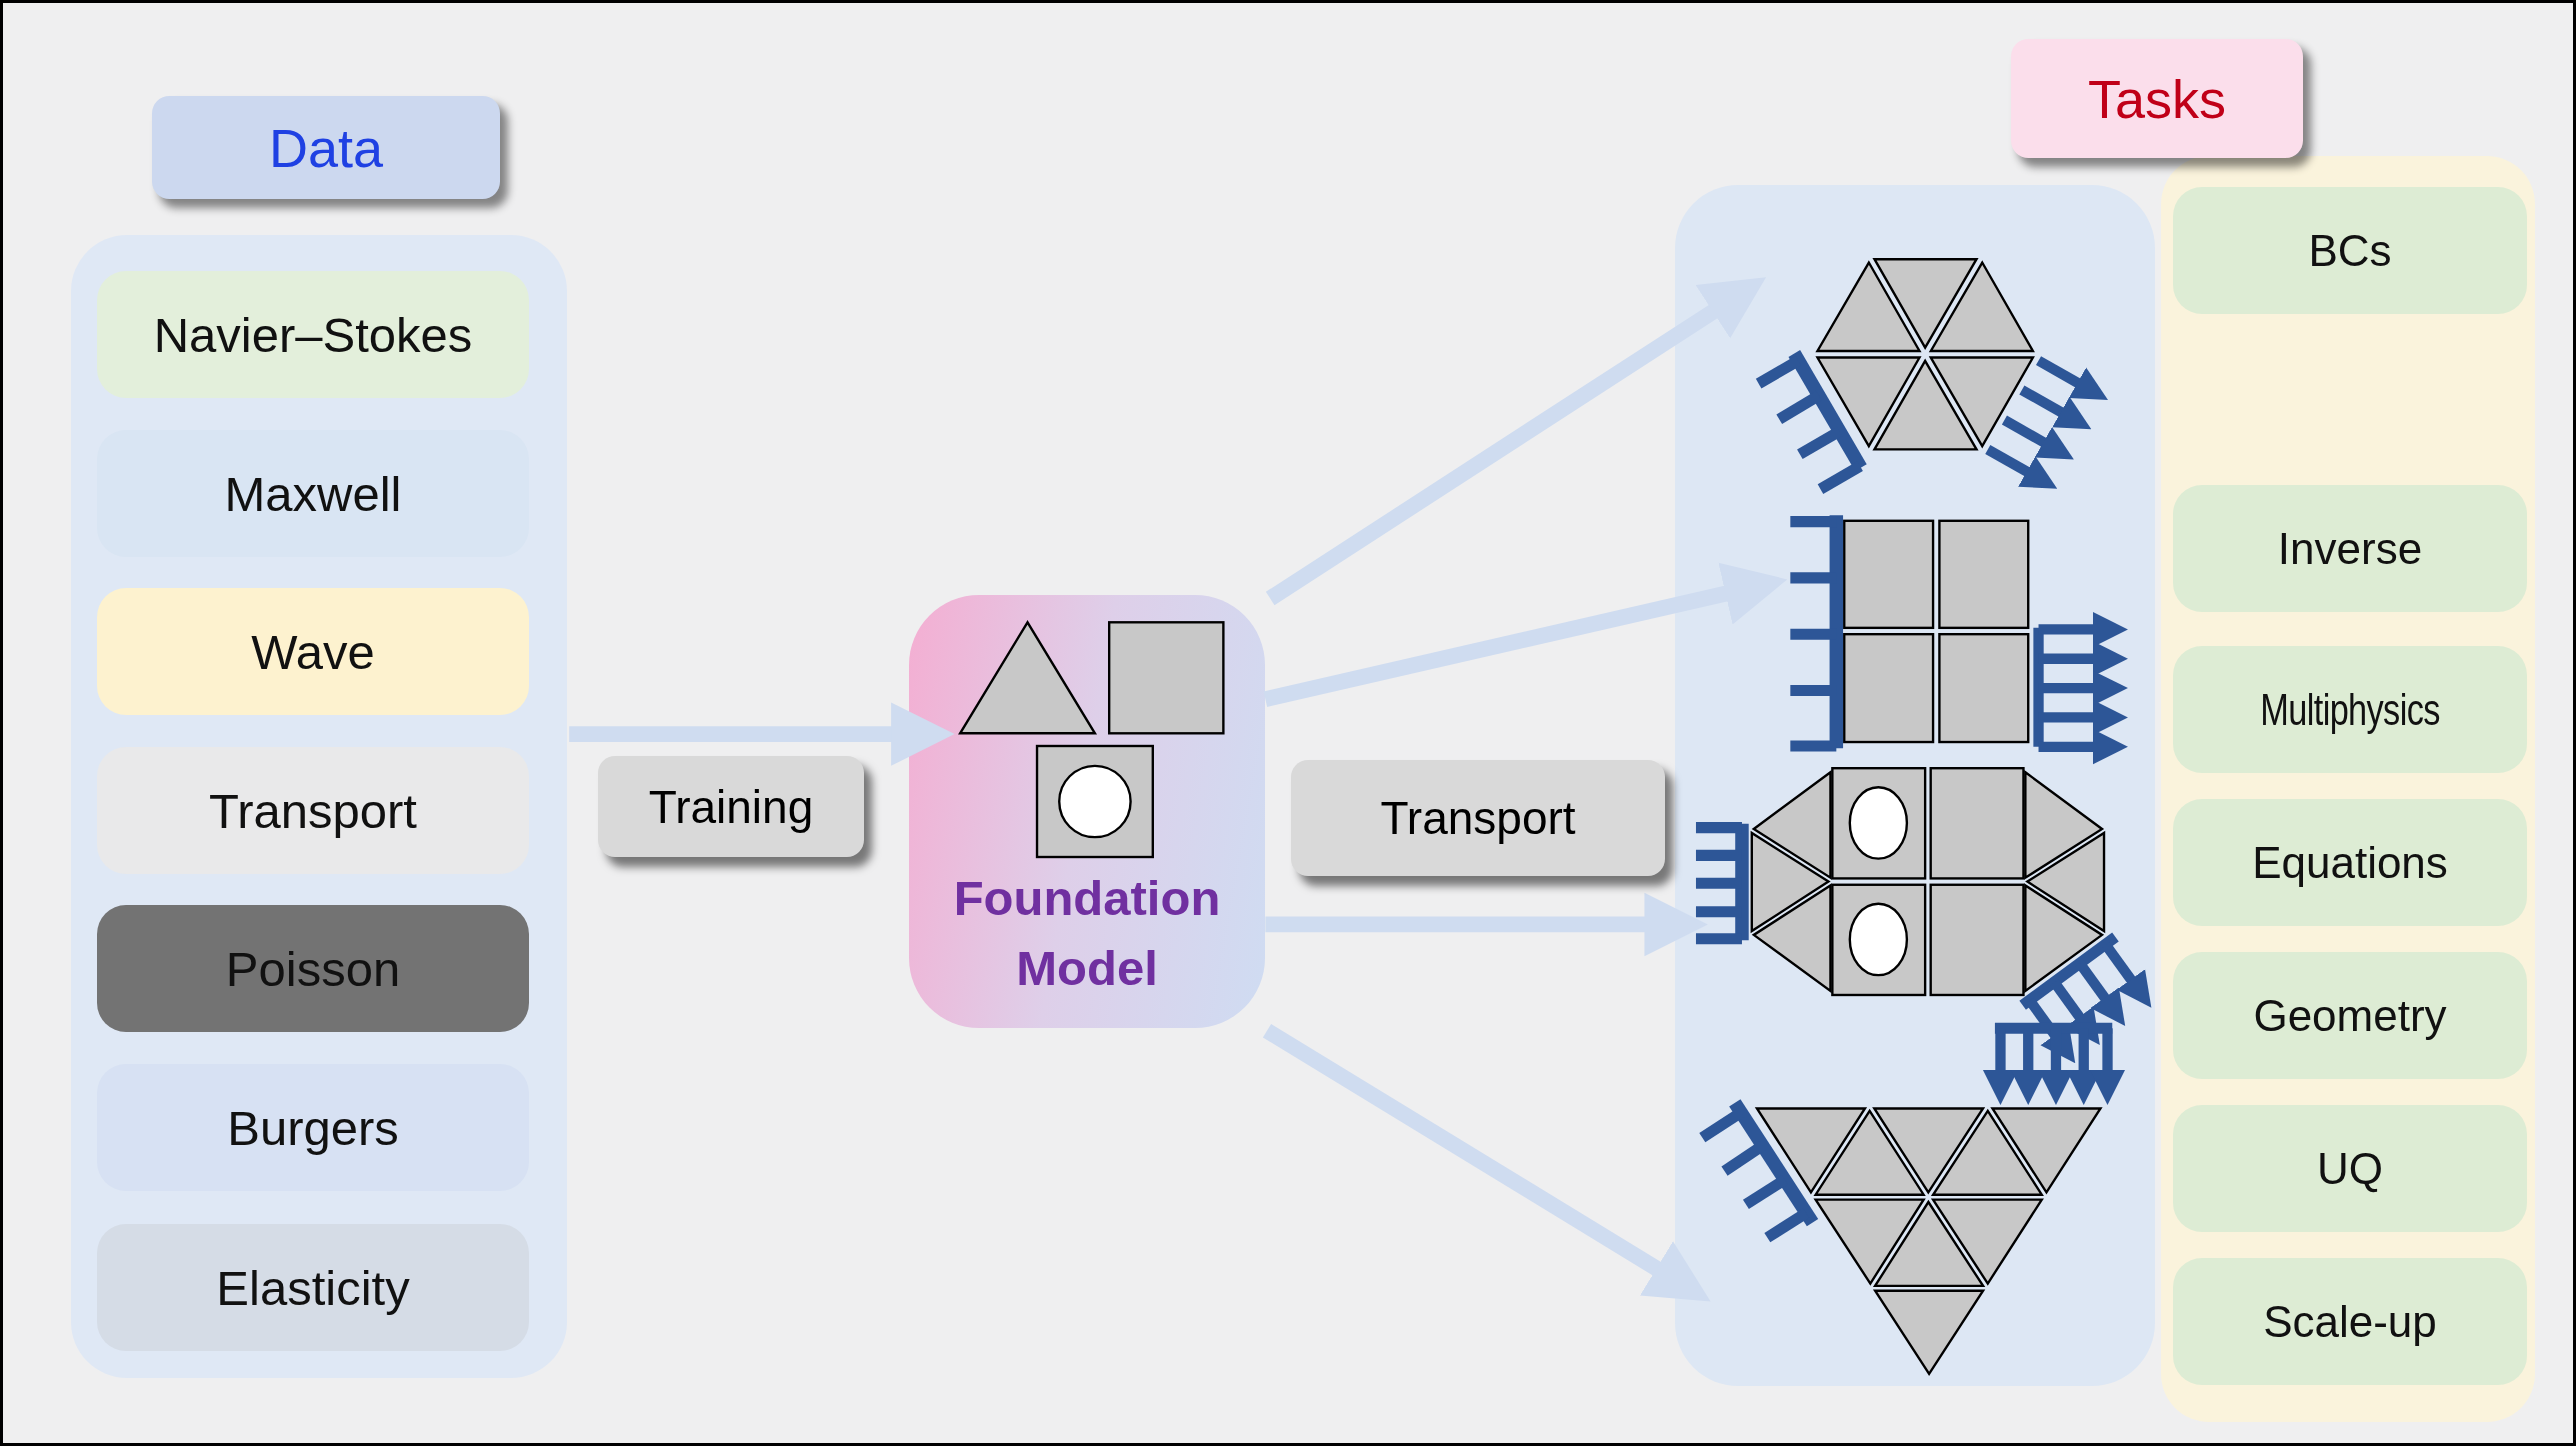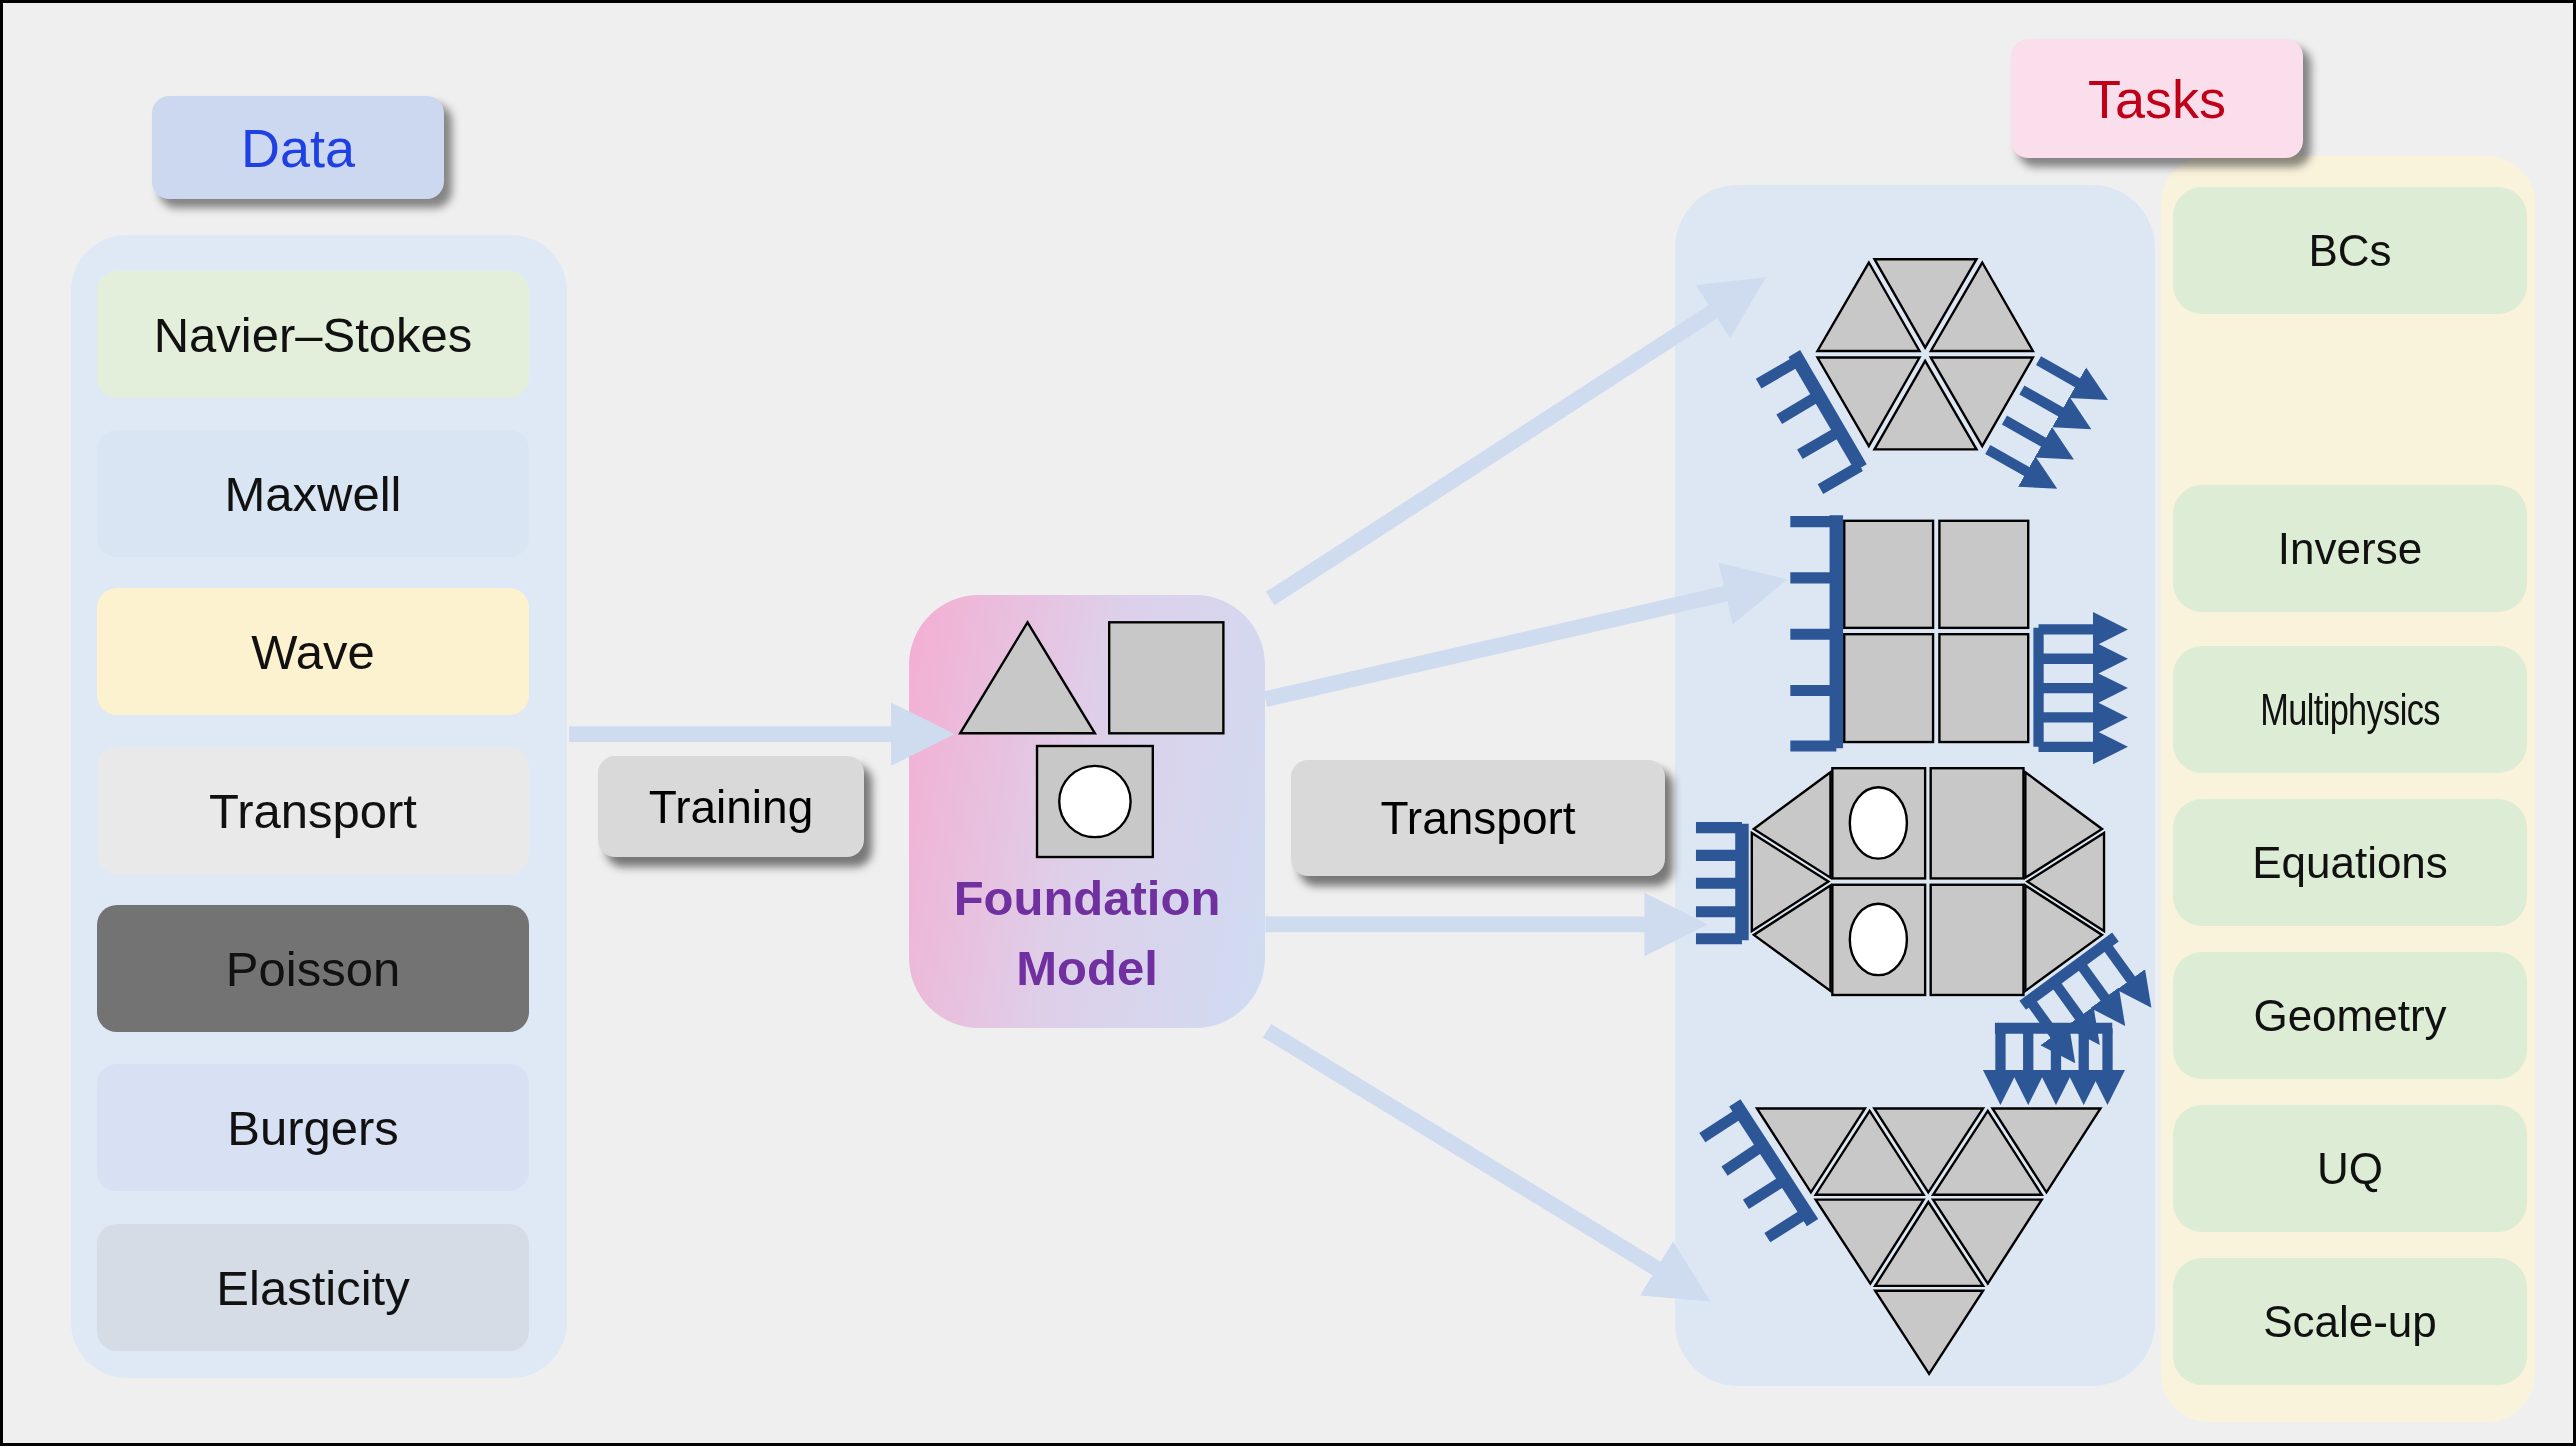--- a/index.html
+++ b/index.html
@@ -4,21 +4,21 @@
 <style>
   html,body{margin:0;padding:0;background:#dddddd;}
   .canvas{
     position:relative; width:2570px; height:1440px;
     background:#efeff0; border:3.2px solid #000; overflow:hidden;
     font-family:"Liberation Sans", sans-serif;
   }
   .panel{position:absolute; border-radius:56px;}
   .pill{
     position:absolute; display:flex; align-items:center; justify-content:center;
-    border-radius:20px; color:#111; font-size:49px;
+    border-radius:29px; color:#111; font-size:49px;
   }
   .tag{
     position:absolute; display:flex; align-items:center; justify-content:center;
     border-radius:17.4px; font-size:54px;
     box-shadow:7.1px 8.7px 8px rgba(0,0,0,0.45);
   }
   .stepbox{
     position:absolute; display:flex; align-items:center; justify-content:center;
     border-radius:17px; background:#d9d9d9; color:#000; font-size:46px;
     box-shadow:8px 9.5px 8px rgba(0,0,0,0.5);
@@ -45,21 +45,21 @@
   .hole{fill:#ffffff; stroke:#000; stroke-width:3;}
   .bc{stroke:#2d5697; fill:none;}
   .flow{stroke:#cfdcf0; fill:none;}
   .lbl{z-index:10;}
 </style>
 </head>
 <body>
 
 <div class="canvas">
 
-  <div class="tag lbl" style="left:149px; top:93px; width:292px; height:103px; background:#ccd8ef; color:#1f41e3;">
+  <div class="tag lbl" style="left:149px; top:93px; width:348px; height:103px; background:#ccd8ef; color:#1f41e3;">
     <span>Data</span>
   </div>
 
   <div class="panel" style="left:68px; top:232px; width:496px; height:1143px; background:#dfe8f5;"></div>
 
   <div class="pill lbl" style="left: 94px; top: 268px; width: 432px; height: 127px; background: rgb(227, 239, 219);">
     <span>Navier–Stokes</span>
   </div>
   <div class="pill lbl" style="left: 94px; top: 427px; width: 432px; height: 127px; background: rgb(217, 229, 243);">
     <span>Maxwell</span>

